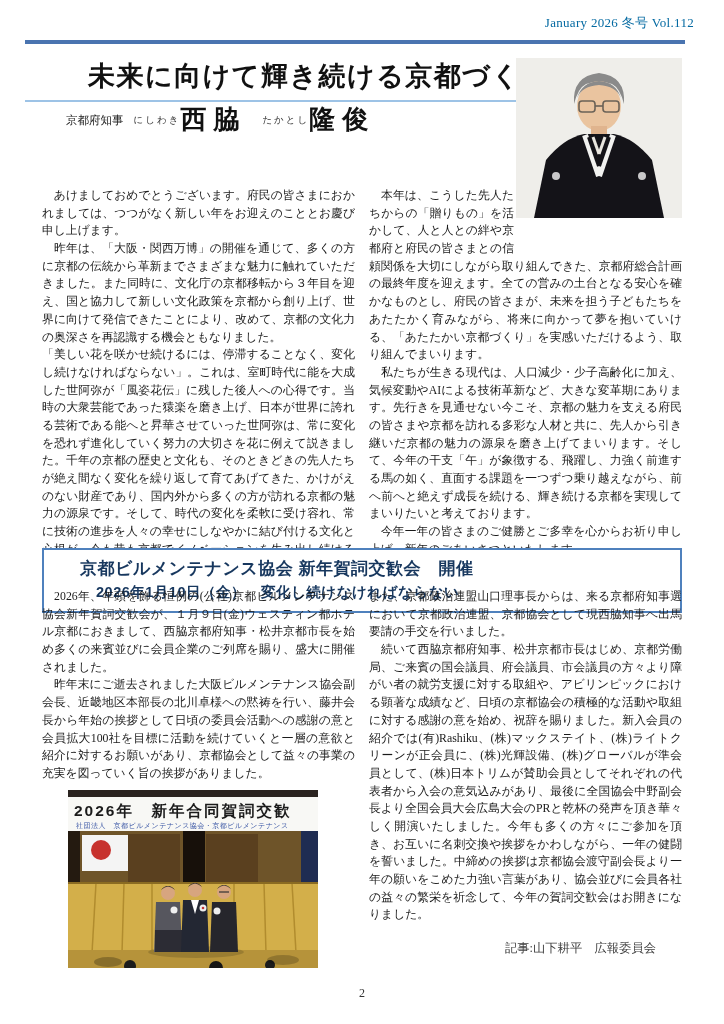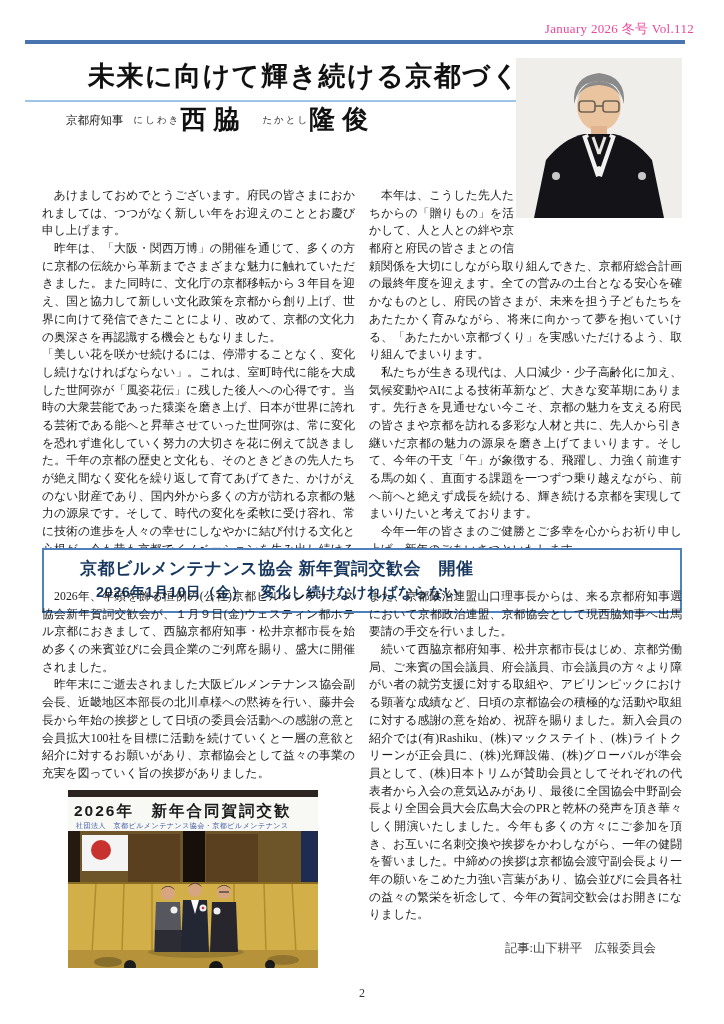--- a/index.html
+++ b/index.html
@@ -7,22 +7,22 @@
     width:724px;height:1024px;
     background:#888;
     font-family:"Liberation Serif","DejaVu Serif",serif;
   }
   .page{
     position:relative;width:724px;height:1024px;
     background:#ffffff;overflow:hidden;color:#1a1a1a;
   }
   
   .masthead{
-    position:absolute;top:20px;right:30px;
-    font-size:13px;color:#ec4899;letter-spacing:.3px;
+    position:absolute;top:14px;right:30px;
+    font-size:13px;color:#0369a1;letter-spacing:.3px;
   }
   .rule{
     position:absolute;top:40px;left:25px;width:660px;height:4px;
     background:#4a74b0;
   }
   
   .title{
     position:absolute;top:58px;left:88px;margin:0;
     font-family:"Liberation Sans","DejaVu Sans",sans-serif;
     font-size:27px;font-weight:bold;color:#111;letter-spacing:1.5px;

